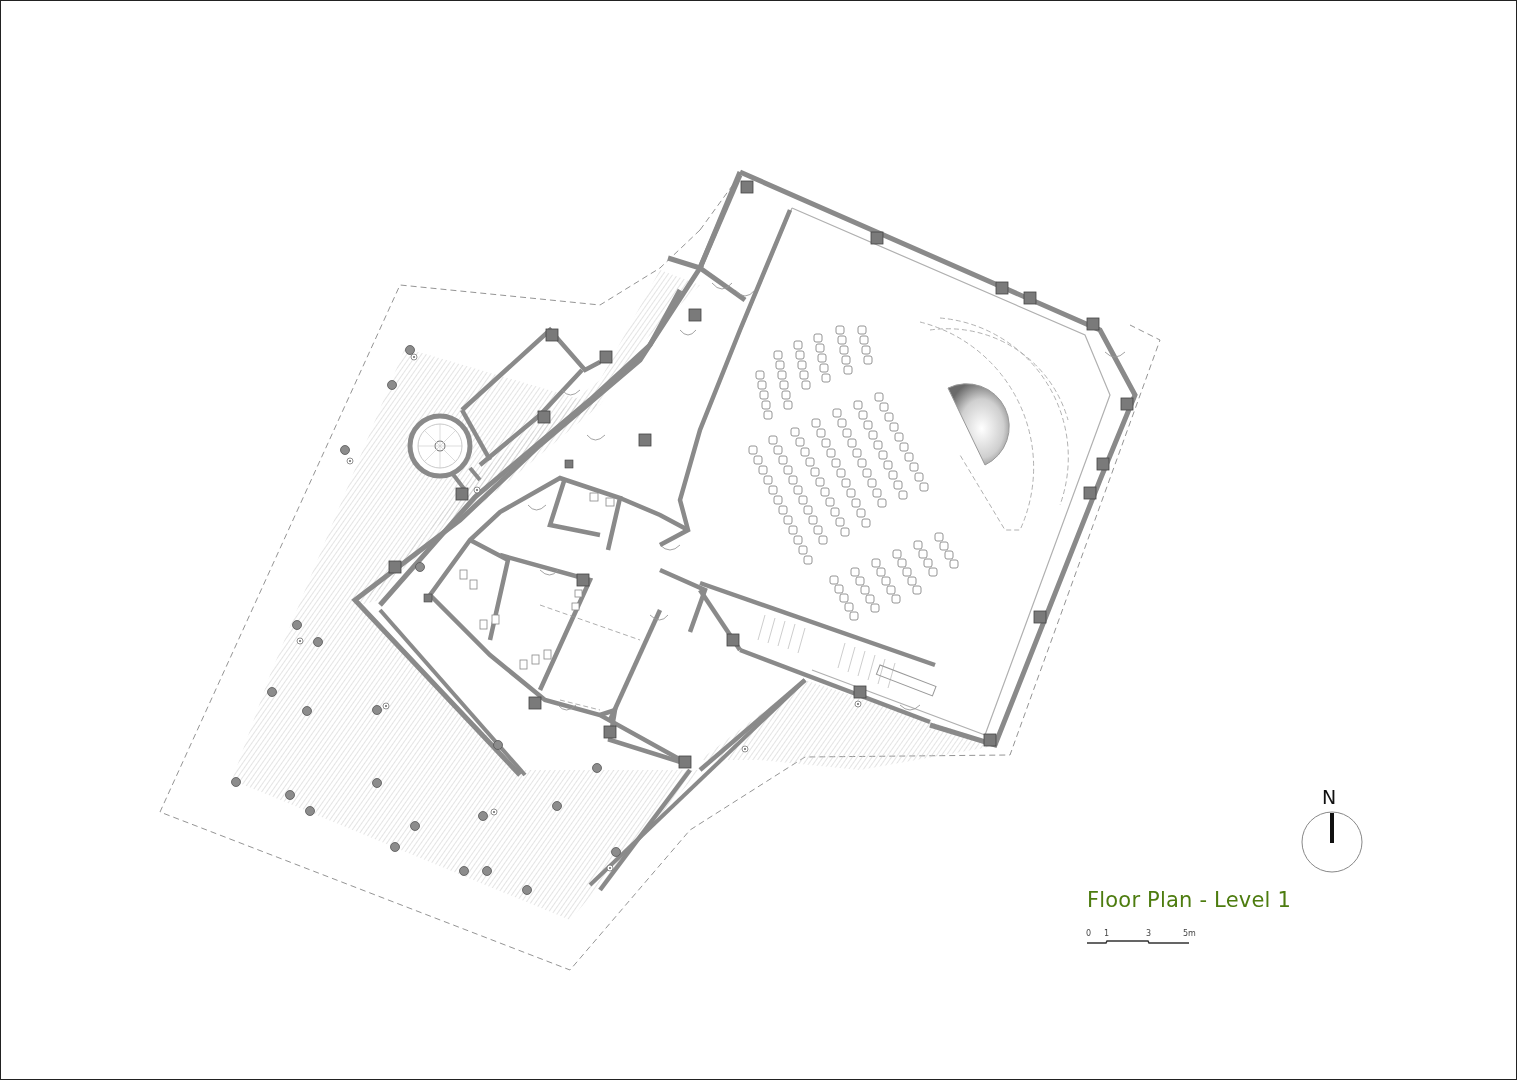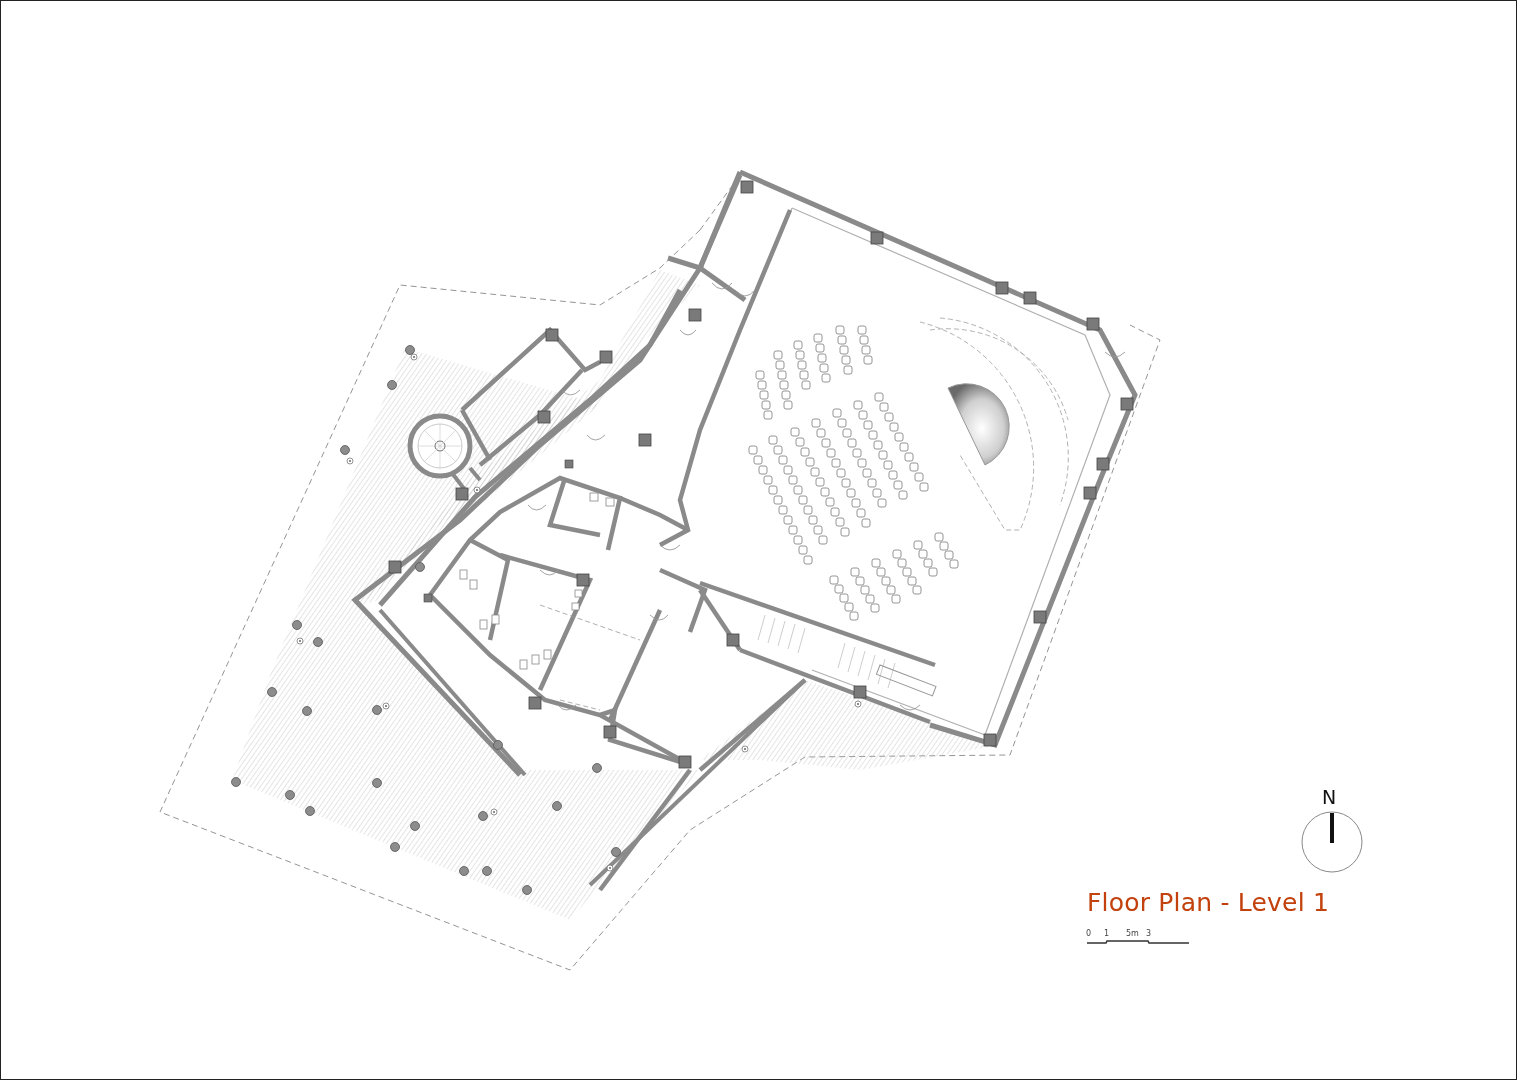--- a/index.html
+++ b/index.html
@@ -1,19 +1,19 @@
 <!DOCTYPE html>
 <html><head>
   <meta charset="utf-8">
   <style>
     html, body { margin: 0; padding: 0; background: #ffffff; }
     body { width: 1517px; height: 1080px; position: relative; overflow: hidden; font-family: "DejaVu Sans", sans-serif; }
     .frame { position: absolute; left: 0; top: 0; width: 1515px; height: 1078px; border: 1px solid #222; box-sizing: content-box; }
     svg.plan { position: absolute; left: 0; top: 0; }
-    .title { position: absolute; left: 1087px; top: 888px; font-family: "DejaVu Sans", sans-serif; font-size: 25px; color: #c2410c; letter-spacing: 0.2px; white-space: nowrap; }
+    .title { position: absolute; left: 1087px; top: 888px; font-family: "DejaVu Sans", sans-serif; font-size: 21px; color: #4d7c0f; letter-spacing: 0.2px; white-space: nowrap; }
     .north-label { position: absolute; left: 1322px; top: 786px; font-family: "DejaVu Sans", sans-serif; font-size: 19px; color: #111; }
     .scale-lbl { position: absolute; top: 929px; font-family: "DejaVu Sans", sans-serif; font-size: 8px; color: #444; }
   </style>
 </head>
 <body>
 
 <div class="frame"></div>
 
 <svg class="plan" width="1517" height="1080" viewBox="0 0 1517 1080" xmlns="http://www.w3.org/2000/svg">
   <defs>
@@ -386,13 +386,13 @@
     <polyline points="1087,943 1106,943 1107,941 1148,941 1149,943 1189,943"></polyline>
   </g>
 </svg>
 
 <div class="north-label">N</div>
 <div class="title">Floor Plan - Level 1</div>
 
 <span class="scale-lbl" style="left:1086px">0</span>
 <span class="scale-lbl" style="left:1104px">1</span>
 <span class="scale-lbl" style="left:1146px">3</span>
-<span class="scale-lbl" style="left:1126px">5m</span>
+<span class="scale-lbl" style="left:1183px">5m</span>
 
 </body></html>

